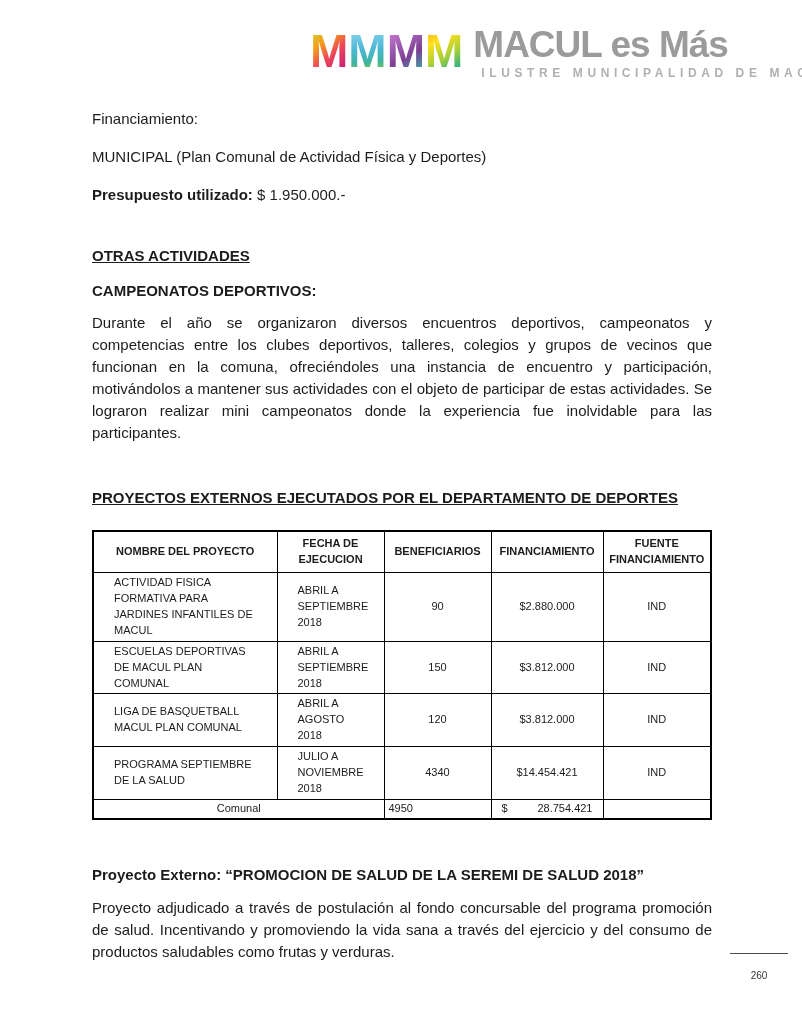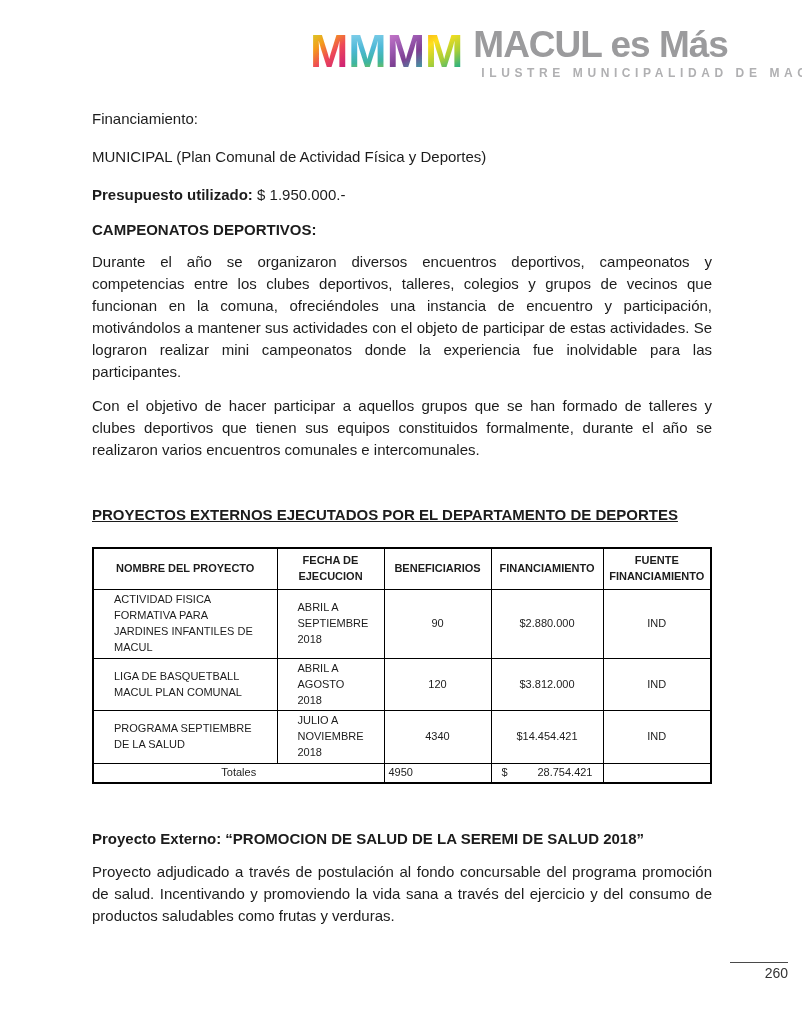--- a/index.html
+++ b/index.html
@@ -132,24 +132,24 @@
   .h-proy-externo { margin-top: 46px; font-weight: 700; }
   .para-3 { margin-top: 14px; }
 
   
   .footer-pageno {
     position: absolute;
     right: 14px;
     bottom: 43px;
     width: 58px;
     border-top: 1px solid #4a4a4a;
-    text-align: right;
-    font-size: 14px;
+    text-align: center;
+    font-size: 10px;
     color: #333;
-    padding-top: 2px;
+    padding-top: 16px;
   }
 </style>
 </head>
 <body>
 
 <div class="logo-row">
   <div class="logo-ms">
     <span class="logo-m m1">M</span>
     <span class="logo-m m2">M</span>
     <span class="logo-m m3">M</span>
@@ -162,26 +162,26 @@
 </div>
 
 <div class="content">
 
   <div class="lbl-financiamiento">Financiamiento:</div>
 
   <div class="line-municipal">MUNICIPAL (Plan Comunal de Actividad Física y Deportes)</div>
 
   <div class="line-presupuesto"><b>Presupuesto utilizado:</b><span class="plain"> $ 1.950.000.-</span></div>
 
+  <div class="h-otras">OTRAS ACTIVIDADES</div>
 
   <div class="h-campeonatos">CAMPEONATOS DEPORTIVOS:</div>
 
   <p class="para para-1">Durante el año se organizaron diversos encuentros deportivos, campeonatos y competencias entre los clubes deportivos, talleres, colegios y grupos de vecinos que funcionan en la comuna, ofreciéndoles una instancia de encuentro y participación, motivándolos a mantener sus actividades con el objeto de participar de estas actividades. Se lograron realizar mini campeonatos donde la experiencia fue inolvidable para las participantes.</p>
 
-  <p class="para para-2">Con el objetivo de hacer participar a aquellos grupos que se han formado de talleres y clubes deportivos que tienen sus equipos constituidos formalmente, durante el año se realizaron varios encuentros comunales e intercomunales.</p>
 
   <div class="h-proyectos">PROYECTOS EXTERNOS EJECUTADOS POR EL DEPARTAMENTO DE DEPORTES</div>
 
   <table class="projects">
     <colgroup>
       <col style="width:184px">
       <col style="width:107px">
       <col style="width:107px">
       <col style="width:112px">
       <col style="width:108px">
@@ -197,35 +197,42 @@
     </thead>
     <tbody>
       <tr class="row-tall">
         <td class="c-nombre">ACTIVIDAD FISICA FORMATIVA PARA JARDINES INFANTILES DE MACUL</td>
         <td class="c-fecha">ABRIL A SEPTIEMBRE 2018</td>
         <td class="c-benef">90</td>
         <td class="c-fin">$2.880.000</td>
         <td class="c-fuente">IND</td>
       </tr>
       <tr class="row-std">
+        <td class="c-nombre">ESCUELAS DEPORTIVAS DE MACUL PLAN COMUNAL</td>
+        <td class="c-fecha">ABRIL A SEPTIEMBRE 2018</td>
+        <td class="c-benef">150</td>
+        <td class="c-fin">$3.812.000</td>
+        <td class="c-fuente">IND</td>
+      </tr>
+      <tr class="row-std">
         <td class="c-nombre">LIGA DE BASQUETBALL MACUL PLAN COMUNAL</td>
         <td class="c-fecha">ABRIL A AGOSTO 2018</td>
         <td class="c-benef">120</td>
         <td class="c-fin">$3.812.000</td>
         <td class="c-fuente">IND</td>
       </tr>
       <tr class="row-std">
         <td class="c-nombre">PROGRAMA SEPTIEMBRE DE LA SALUD</td>
         <td class="c-fecha">JULIO A NOVIEMBRE 2018</td>
         <td class="c-benef">4340</td>
         <td class="c-fin">$14.454.421</td>
         <td class="c-fuente">IND</td>
       </tr>
       <tr class="totals">
-        <td class="t-label" colspan="2">Totales</td>
+        <td class="t-label" colspan="2">Comunal</td>
         <td class="t-benef">4950</td>
         <td class="t-fin-cell">
           <div class="t-fin">
             <span>$</span>
             <span>28.754.421</span>
           </div>
         </td>
         <td class="t-empty"></td>
       </tr>
     </tbody>

